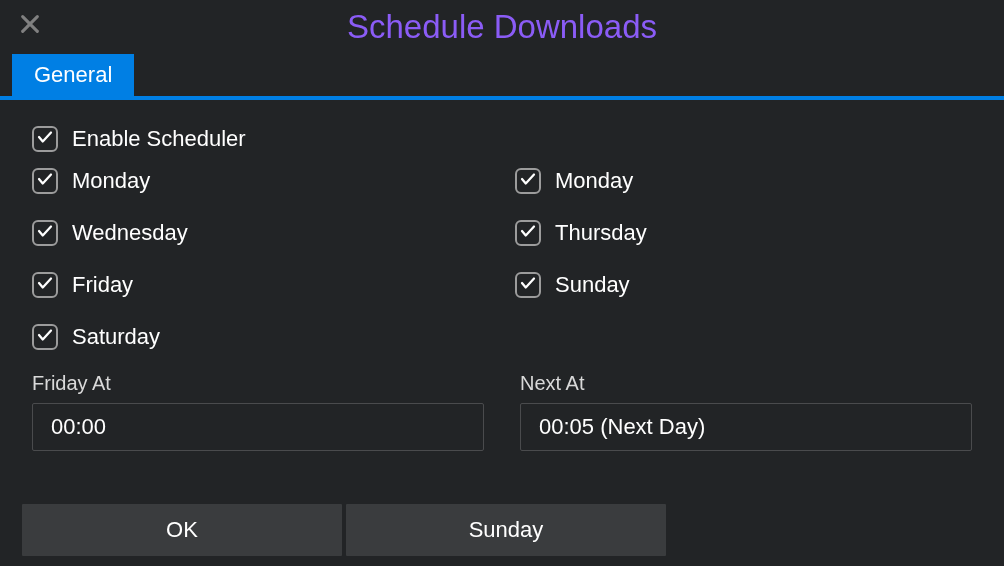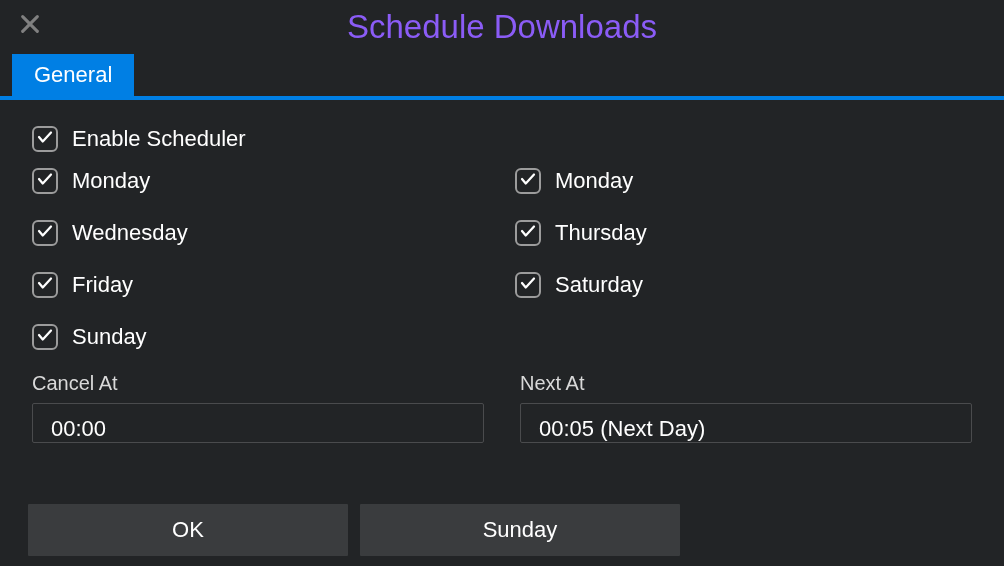--- a/index.html
+++ b/index.html
@@ -15,22 +15,22 @@
     .content { padding: 26px 32px 16px 32px; flex: 1; }
     .cb-row { display:flex; align-items:center; margin-bottom: 16px; }
     .checkbox { width: 26px; height: 26px; border: 2px solid #9c9c9c; border-radius: 6px; display:flex; align-items:center; justify-content:center; cursor:pointer; flex-shrink:0; }
     .checkbox svg { width: 18px; height: 18px; }
     .cb-label { font-size: 22px; margin-left: 14px; }
     .days-grid { display: grid; grid-template-columns: repeat(2, 1fr); column-gap: 0; row-gap: 14px; margin-top: 4px; gap: 26px; }
     .day-cell { display:flex; align-items:center; }
     .time-row { display:flex; gap: 36px; margin-top: 22px; }
     .time-col { flex: 1; }
     .time-label { font-size: 20px; color: #d9d9d9; margin-bottom: 8px; display:block; }
-    .time-field { width: 100%; height: 40px; border: 1px solid #4a4b4d; border-radius: 2px; display:flex; align-items:flex-end; padding: 0 18px; font-size: 22px; color: #ffffff; background: transparent; cursor:pointer; }
-    .footer { display:flex; gap: 12px; padding: 0 10px 10px 28px; height: 62px; }
+    .time-field { width: 100%; height: 48px; border: 1px solid #4a4b4d; border-radius: 2px; display:flex; align-items:center; padding: 0 18px; font-size: 22px; color: #ffffff; background: transparent; cursor:pointer; }
+    .footer { display:flex; gap: 4px; padding: 0 10px 10px 22px; height: 62px; }
     .btn { width: 320px; height: 52px; background: #3a3c3e; display:flex; align-items:center; justify-content:center; font-size: 22px; cursor:pointer; border-radius:1px; }
   </style>
 </head>
 <body>
 
 <div class="window">
   <div class="header">
     <div class="close-btn">
       <span>
         <svg viewBox="0 0 24 24" fill="none" stroke="#808080" stroke-width="3.4" stroke-linecap="round">
@@ -100,35 +100,35 @@
               </svg></span>
           </div>
         <span class="cb-label">Friday</span>
       </div>
       <div class="day-cell">
         <div class="checkbox">
             <span><svg viewBox="0 0 24 24" fill="none" stroke="#ffffff" stroke-width="3" stroke-linecap="round" stroke-linejoin="round">
                 <polyline points="4 12 9 18 20 6"></polyline>
               </svg></span>
           </div>
-        <span class="cb-label">Saturday</span>
+        <span class="cb-label">Sunday</span>
       </div>
       <div class="day-cell">
         <div class="checkbox">
             <span><svg viewBox="0 0 24 24" fill="none" stroke="#ffffff" stroke-width="3" stroke-linecap="round" stroke-linejoin="round">
                 <polyline points="4 12 9 18 20 6"></polyline>
               </svg></span>
           </div>
-        <span class="cb-label">Sunday</span>
+        <span class="cb-label">Saturday</span>
       </div>
     </div>
 
     <div class="time-row">
       <div class="time-col">
-        <span class="time-label">Cancel At</span>
+        <span class="time-label">Friday At</span>
         <div class="time-field">
           <span>00:00</span>
         </div>
       </div>
       <div class="time-col">
         <span class="time-label">Next At</span>
         <div class="time-field">
           <span>00:05 (Next Day)</span>
         </div>
       </div>

